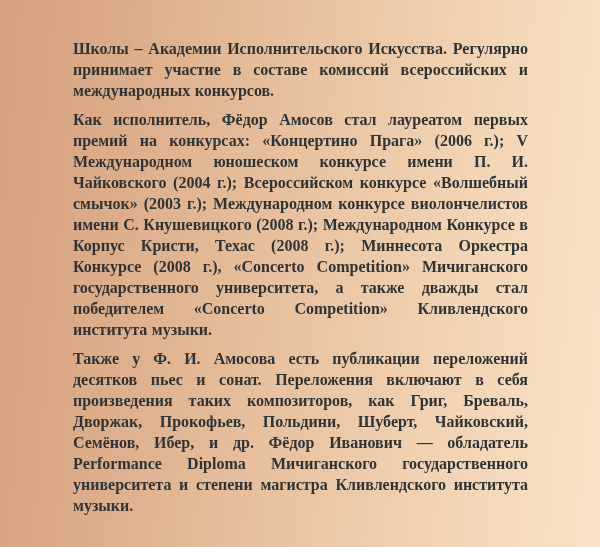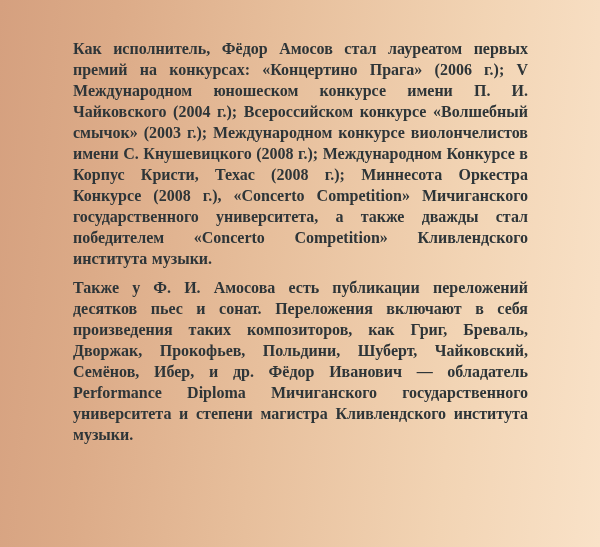--- a/index.html
+++ b/index.html
@@ -26,16 +26,17 @@
   }
   .text-block p {
     margin: 0 0 8px 0;
   }
 </style>
 </head>
 <body>
 
 <div class="page">
   <div class="text-block">
+    <p>Школы – Академии Исполнительского Искусства. Регулярно принимает участие в составе комиссий всероссийских и международных конкурсов.</p>
     <p>Как исполнитель, Фёдор Амосов стал лауреатом первых премий на конкурсах: «Концертино Прага» (2006 г.); V Международном юношеском конкурсе имени П. И. Чайковского (2004 г.); Всероссийском конкурсе «Волшебный смычок» (2003 г.); Международном конкурсе виолончелистов имени С. Кнушевицкого (2008 г.); Международном Конкурсе в Корпус Кристи, Техас (2008 г.); Миннесота Оркестра Конкурсе (2008 г.), «Concerto Competition» Мичиганского государственного университета, а также дважды стал победителем «Concerto Competition» Кливлендского института музыки.</p>
     <p>Также у Ф. И. Амосова есть публикации переложений десятков пьес и сонат. Переложения включают в себя произведения таких композиторов, как Григ, Бреваль, Дворжак, Прокофьев, Польдини, Шуберт, Чайковский, Семёнов, Ибер, и др. Фёдор Иванович — обладатель Performance Diploma Мичиганского государственного университета и степени магистра Кливлендского института музыки.</p>
   </div>
 </div>
 
 </body></html>

